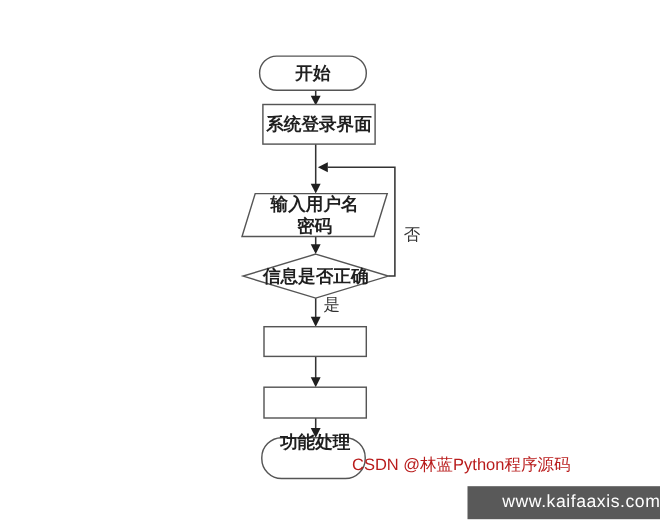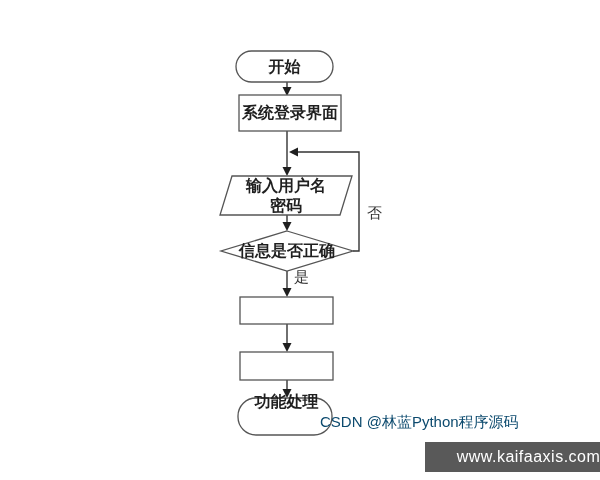--- a/index.html
+++ b/index.html
@@ -47,21 +47,21 @@
     letter-spacing: 0.5px;
   }
   .badge-top-left  { left: 10px;  top: 8px;   width: 128px; height: 30px; }
   .badge-bottom-right { left: 425px; top: 442px; width: 175px; height: 30px; font-size: 16px; padding-left: 16px; }
   .watermark {
     position: absolute;
     left: 320px;
     top: 413px;
     font-family: "Liberation Sans", sans-serif;
     font-size: 15px;
-    color: #0c4a6e;
+    color: #b91c1c;
     white-space: nowrap;
   }
 </style>
 </head>
 <body>
 
 <div class="canvas">
 
   <svg class="wires" viewBox="0 0 600 480" xmlns="http://www.w3.org/2000/svg">
 

